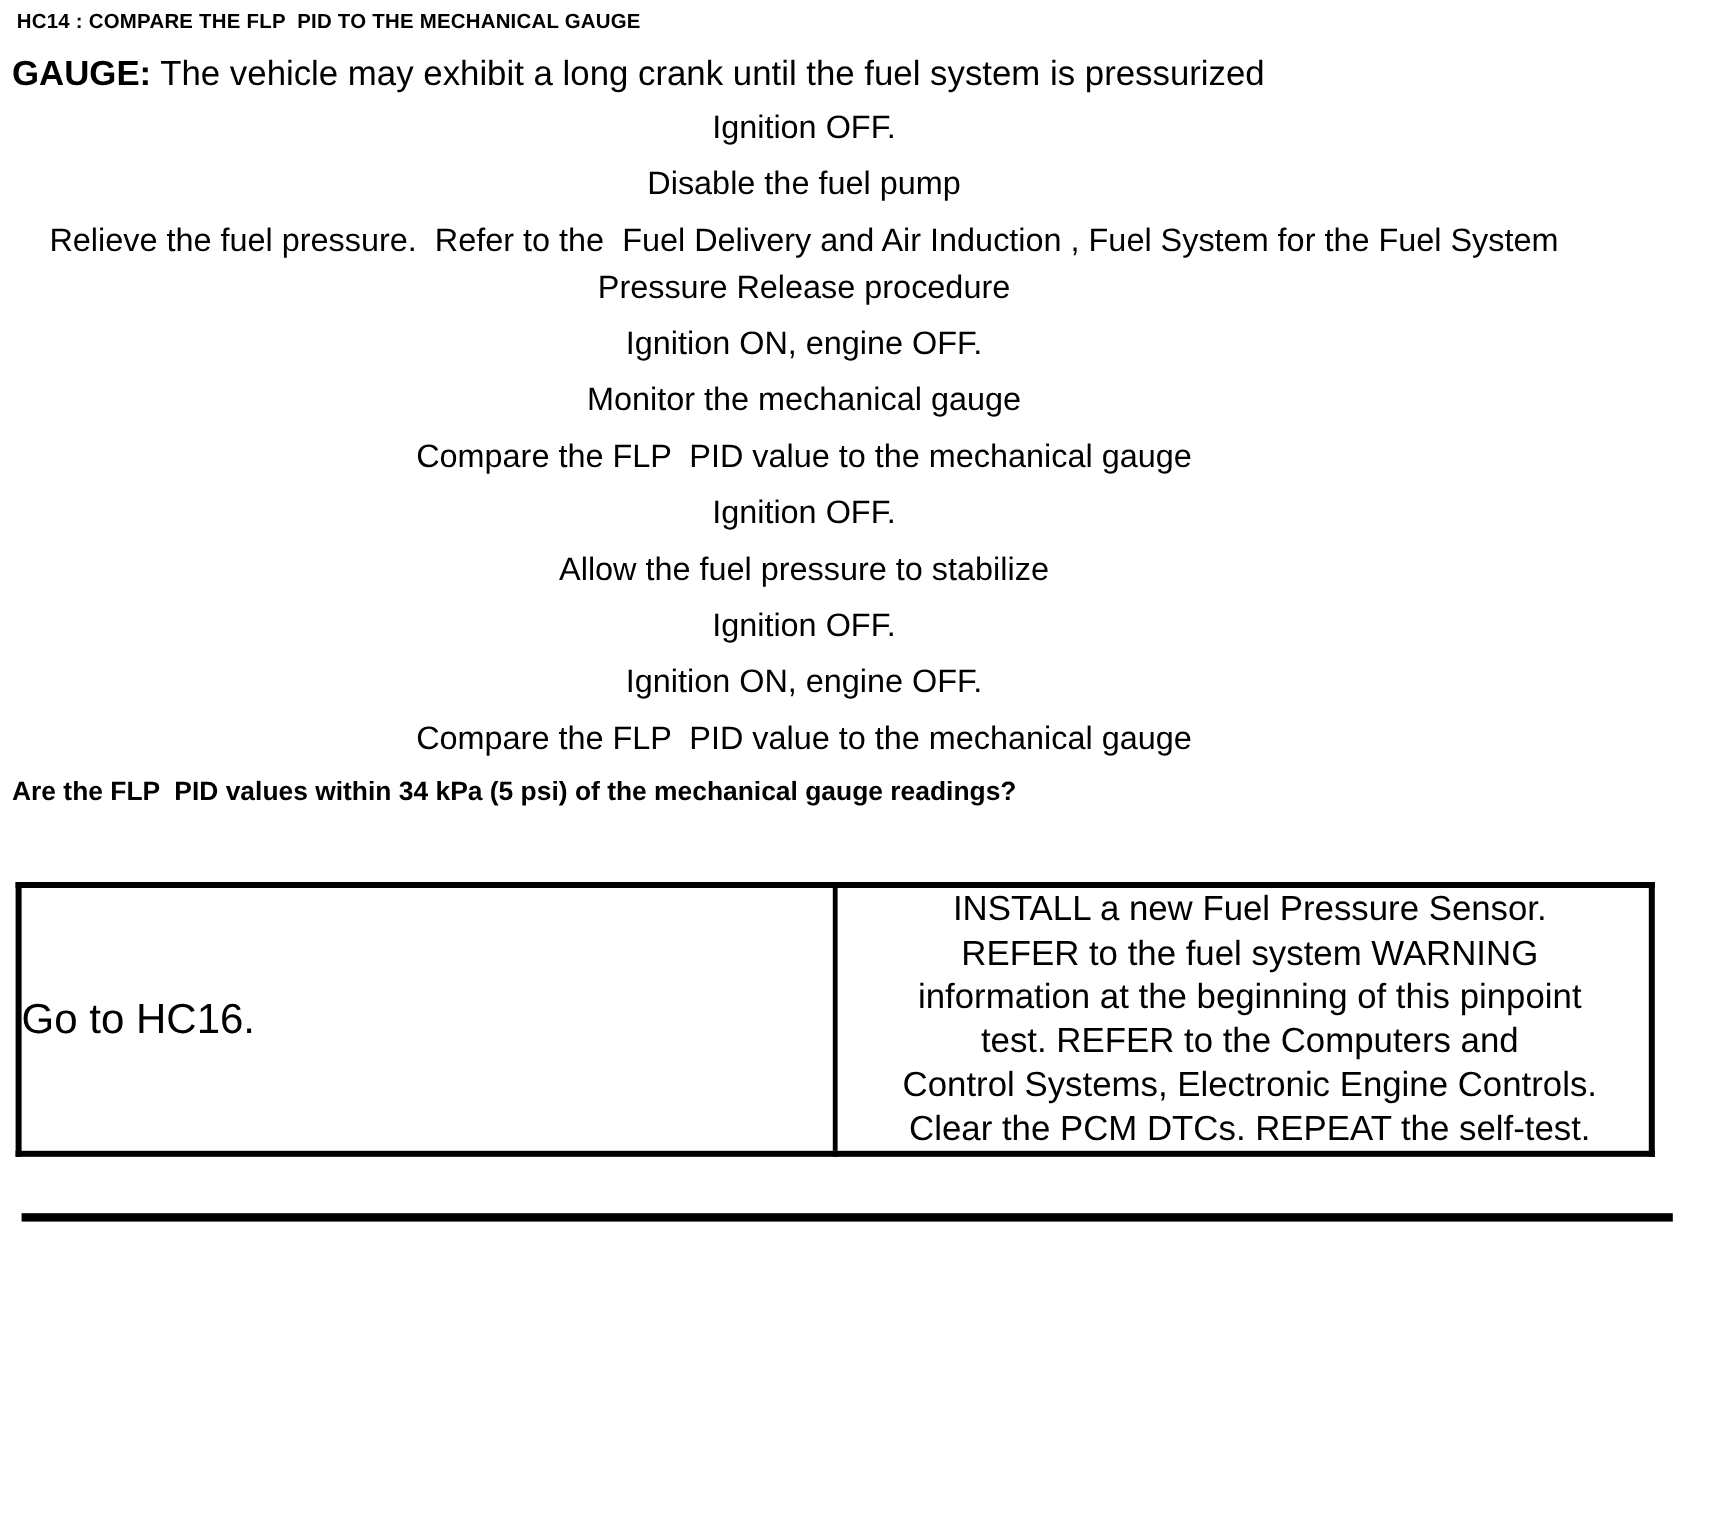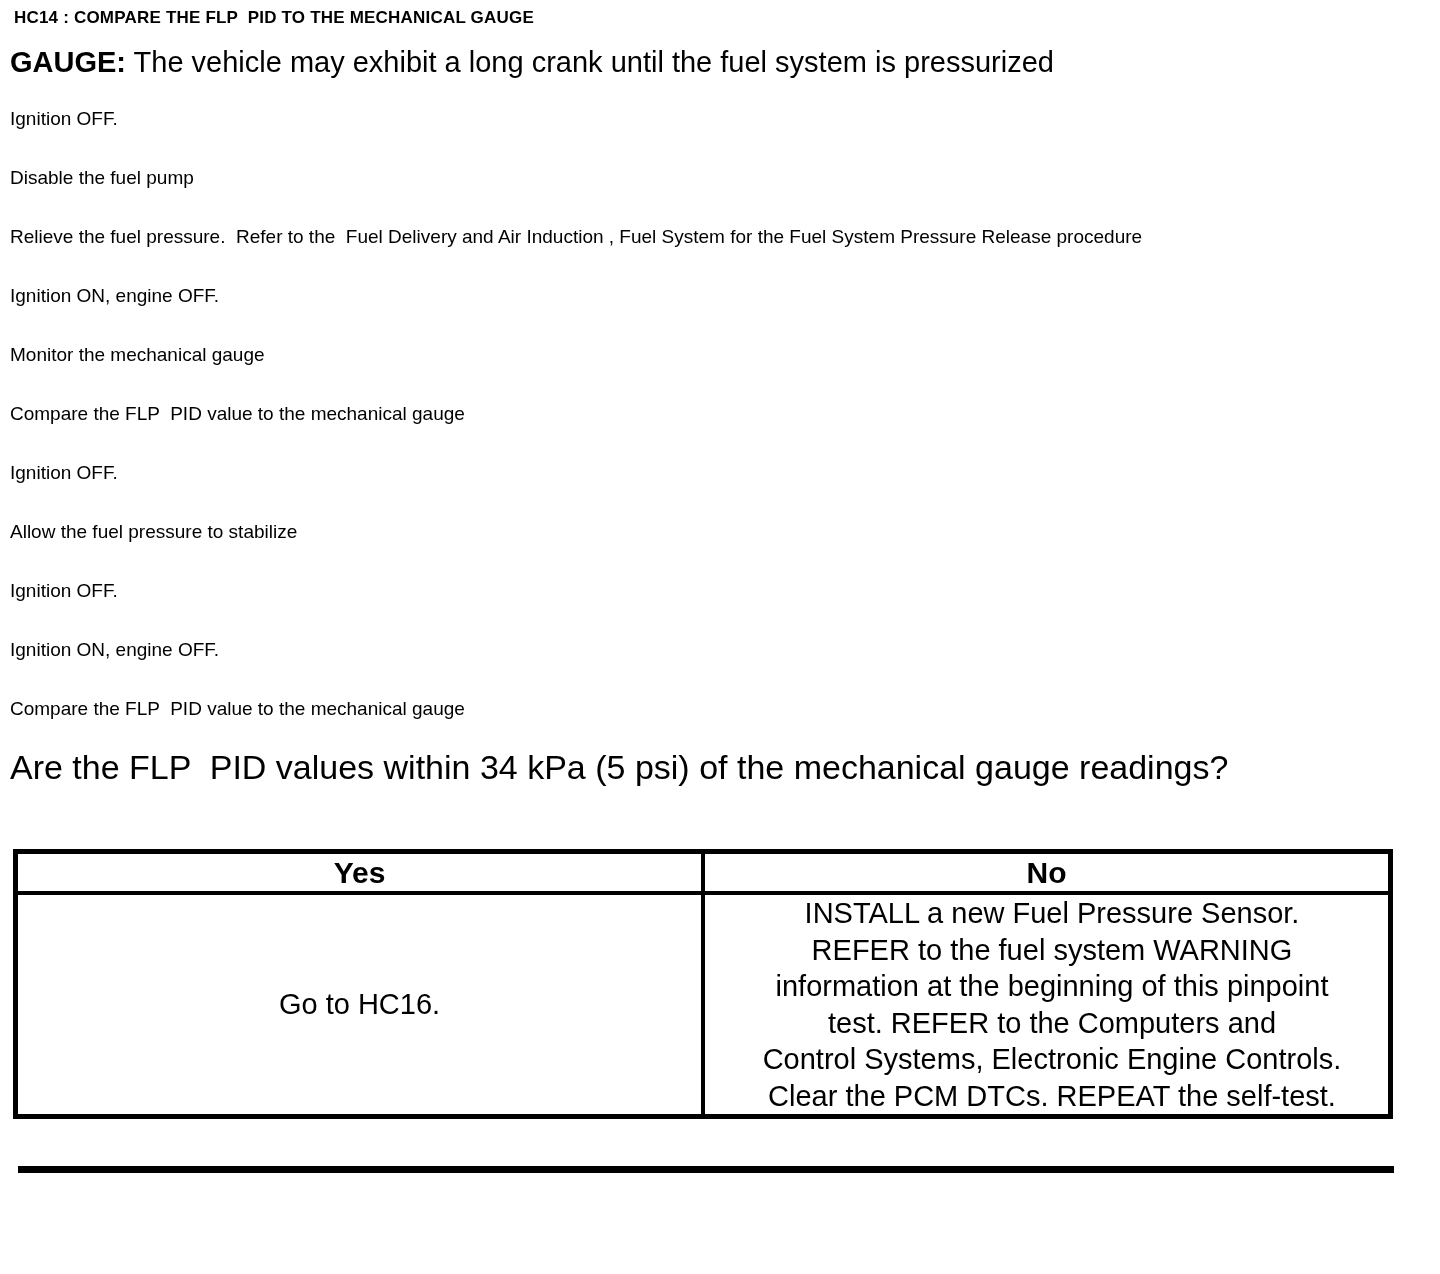--- a/index.html
+++ b/index.html
@@ -23,29 +23,30 @@
     margin: 0 0 18px 4px;
     white-space: pre-wrap;
   }
   .note-line {
     font-size: 29px;
     margin: 0 0 8px 0;
     white-space: pre-wrap;
   }
   .note-label { font-weight: bold; }
   .step {
-    font-size: 19px;
+    font-size: 27px;
     line-height: 39px;
-    margin: 20px 0;
+    margin: 8px 0;
     max-width: 1320px;
     white-space: pre-wrap;
+    text-align: center;
   }
   .question {
-    font-size: 34px;
-    font-weight: normal;
+    font-size: 22px;
+    font-weight: bold;
     margin: 12px 0 0 0;
     white-space: pre-wrap;
   }
   table.results {
     border-collapse: collapse;
     table-layout: fixed;
     width: 1366px;
     margin: 62px 0 0 3px;
   }
   table.results th,
@@ -55,23 +56,23 @@
   }
   table.results { border: 5px solid #000000; }
   table.results th {
     font-size: 30px;
     font-weight: bold;
     text-align: center;
     height: 37px;
     width: 683px;
   }
   td.yes-cell {
-    text-align: center;
+    text-align: left;
     vertical-align: middle;
-    font-size: 29px;
+    font-size: 35px;
     height: 218px;
   }
   td.no-cell {
     text-align: center;
     vertical-align: middle;
     font-size: 29px;
   }
   .no-line {
     line-height: 36.5px;
     white-space: pre-wrap;
@@ -102,24 +103,20 @@
   <p class="step">Ignition OFF.</p>
   <p class="step">Allow the fuel pressure to stabilize</p>
   <p class="step">Ignition OFF.</p>
   <p class="step">Ignition ON, engine OFF.</p>
   <p class="step">Compare the FLP  PID value to the mechanical gauge</p>
 
   <p class="question">Are the FLP  PID values within 34 kPa (5 psi) of the mechanical gauge readings?</p>
 
   <table class="results">
     <tbody>
-        <tr>
-      <th>Yes</th>
-      <th>No</th>
-    </tr>
     <tr>
       <td class="yes-cell">Go to HC16.</td>
       <td class="no-cell">
         <div class="no-line">INSTALL a new Fuel Pressure Sensor.</div>
         <div class="no-line">REFER to the fuel system WARNING</div>
         <div class="no-line">information at the beginning of this pinpoint</div>
         <div class="no-line">test. REFER to the Computers and</div>
         <div class="no-line">Control Systems, Electronic Engine Controls.</div>
         <div class="no-line">Clear the PCM DTCs. REPEAT the self-test.</div>
       </td>

